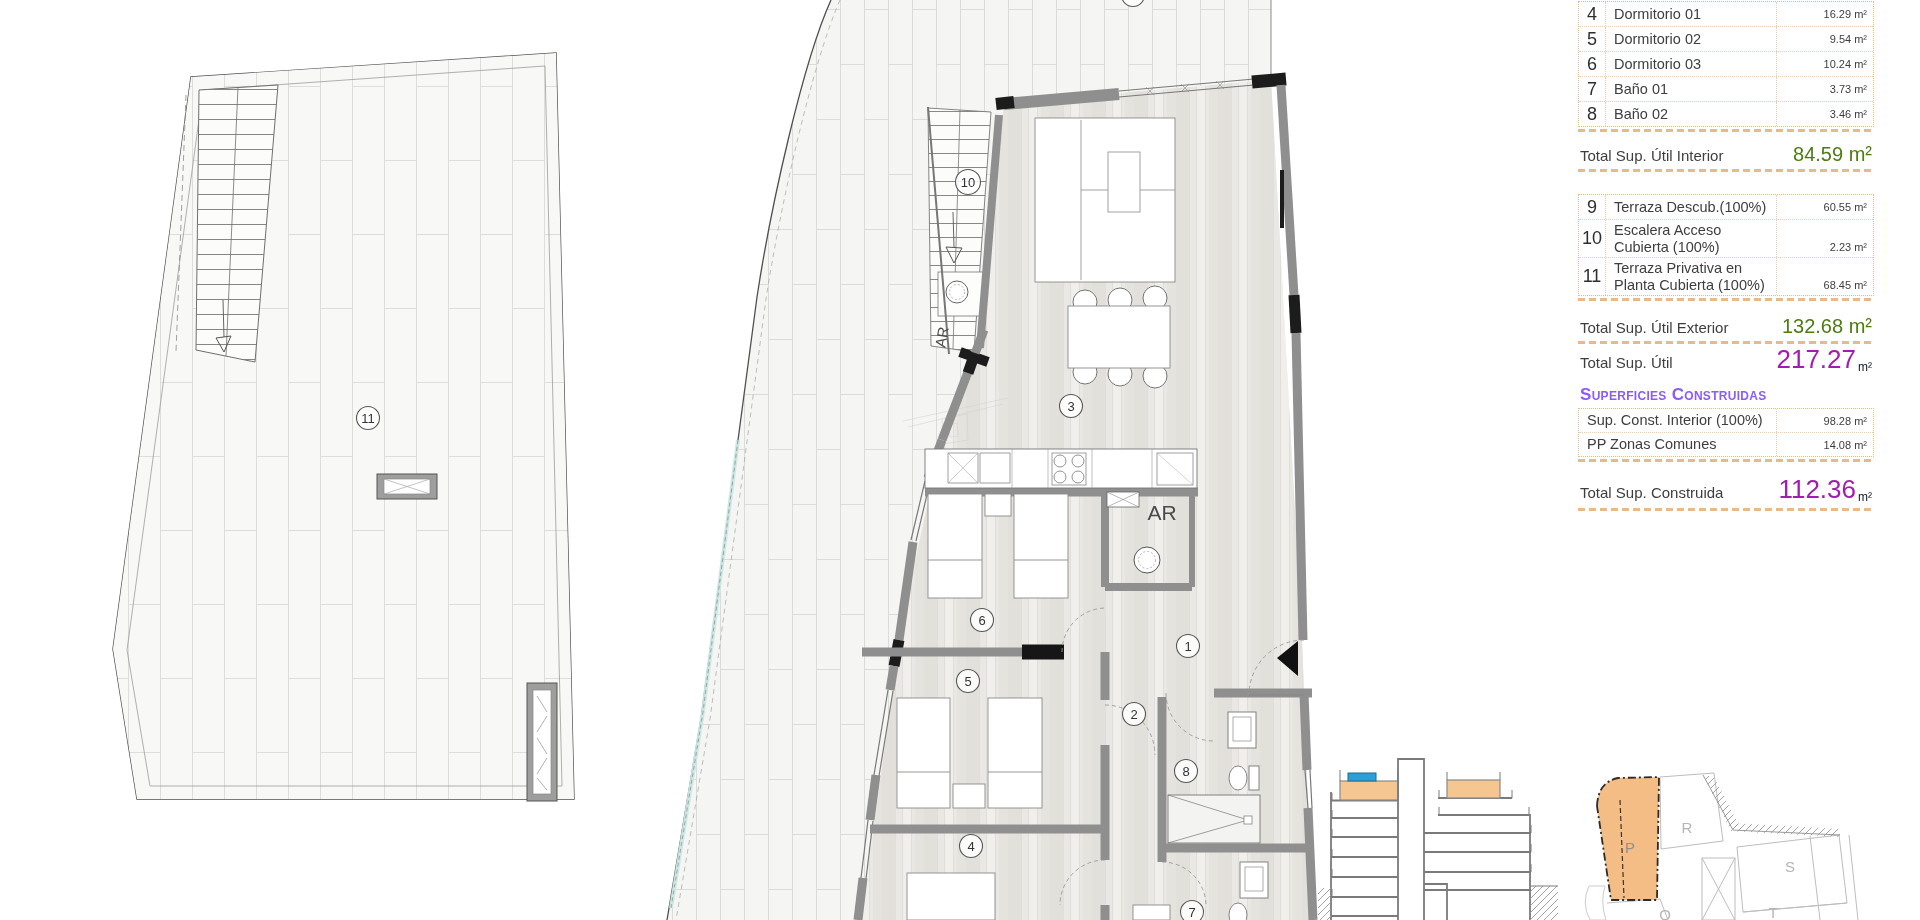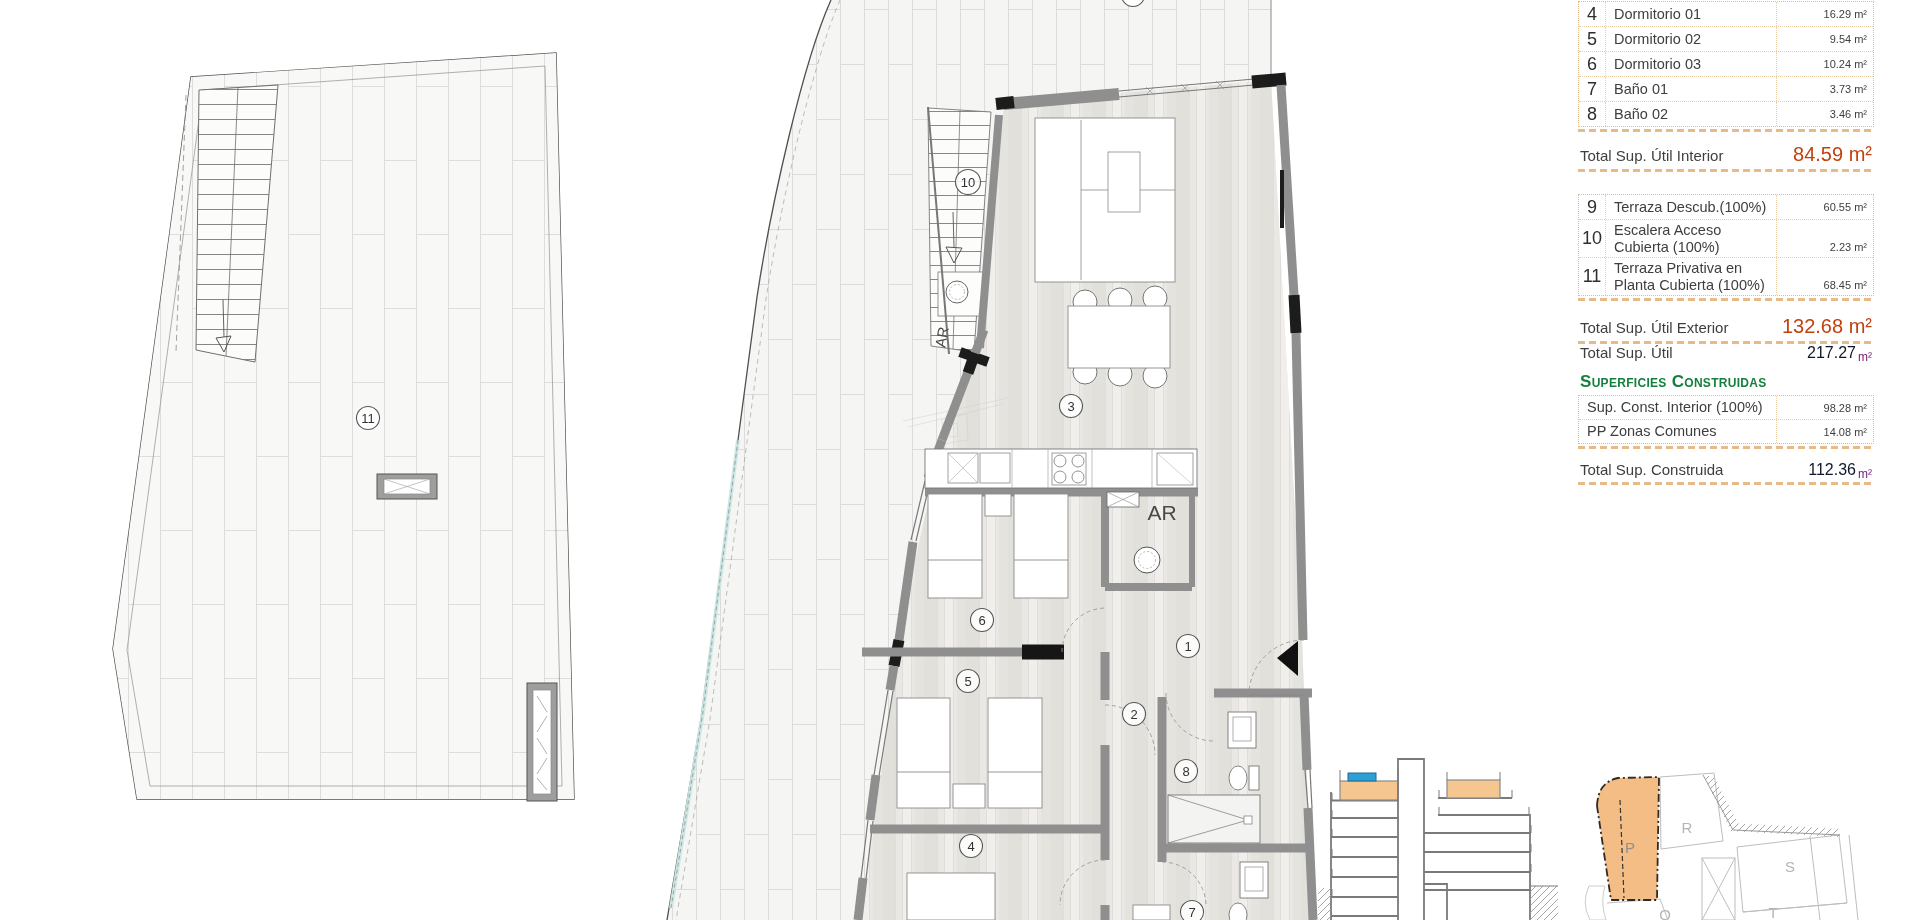--- a/index.html
+++ b/index.html
@@ -18,24 +18,24 @@
     padding-left:8px;font-size:14.5px;line-height:1.12;}
   .cell-value{width:90px;border-left:1px dotted #eccfa6;display:flex;align-items:center;
     justify-content:flex-end;padding-right:6px;font-size:11px;}
   .a-row.h24{height:24px;}
   .a-row.h37{height:37px;}
   .a-row.h23{height:23px;}
   .a-row.tall .cell-value{align-items:flex-end;padding-bottom:4px;}
   .rule{height:3px;background:repeating-linear-gradient(90deg,#e7ba87 0 7px,rgba(0,0,0,0) 7px 11px);}
   .total-line{display:flex;justify-content:space-between;align-items:baseline;padding:0 2px;gap:40px;}
   .total-line .t-label{font-size:15px;}
-  .total-line .t-value{font-size:20px;color:#c2410c;}
-  .total-line.orange .t-value{font-size:16px;color:#0f172a;}
-  .total-line .t-unit{font-size:12px;color:#701a75;position:relative;top:3px;margin-left:2px;}
-  .sect-header{font-variant:small-caps;font-weight:700;font-size:17px;color:#15803d;
+  .total-line .t-value{font-size:20px;color:#4d7c0f;}
+  .total-line.orange .t-value{font-size:26px;color:#a21caf;}
+  .total-line .t-unit{font-size:12px;color:#0f172a;position:relative;top:3px;margin-left:2px;}
+  .sect-header{font-variant:small-caps;font-weight:700;font-size:17px;color:#8b5cf6;
     letter-spacing:.3px;padding-left:2px;}
   .mt2{margin-top:2px}.mt3{margin-top:3px}.mt6{margin-top:0}.mt10{margin-top:10px}
   .mt11{margin-top:11px}.mt12{margin-top:12px}.mt14{margin-top:14px}
   .mt22{margin-top:22px}
 </style>
 </head>
 <body>
 
 <div id="stage">
 

